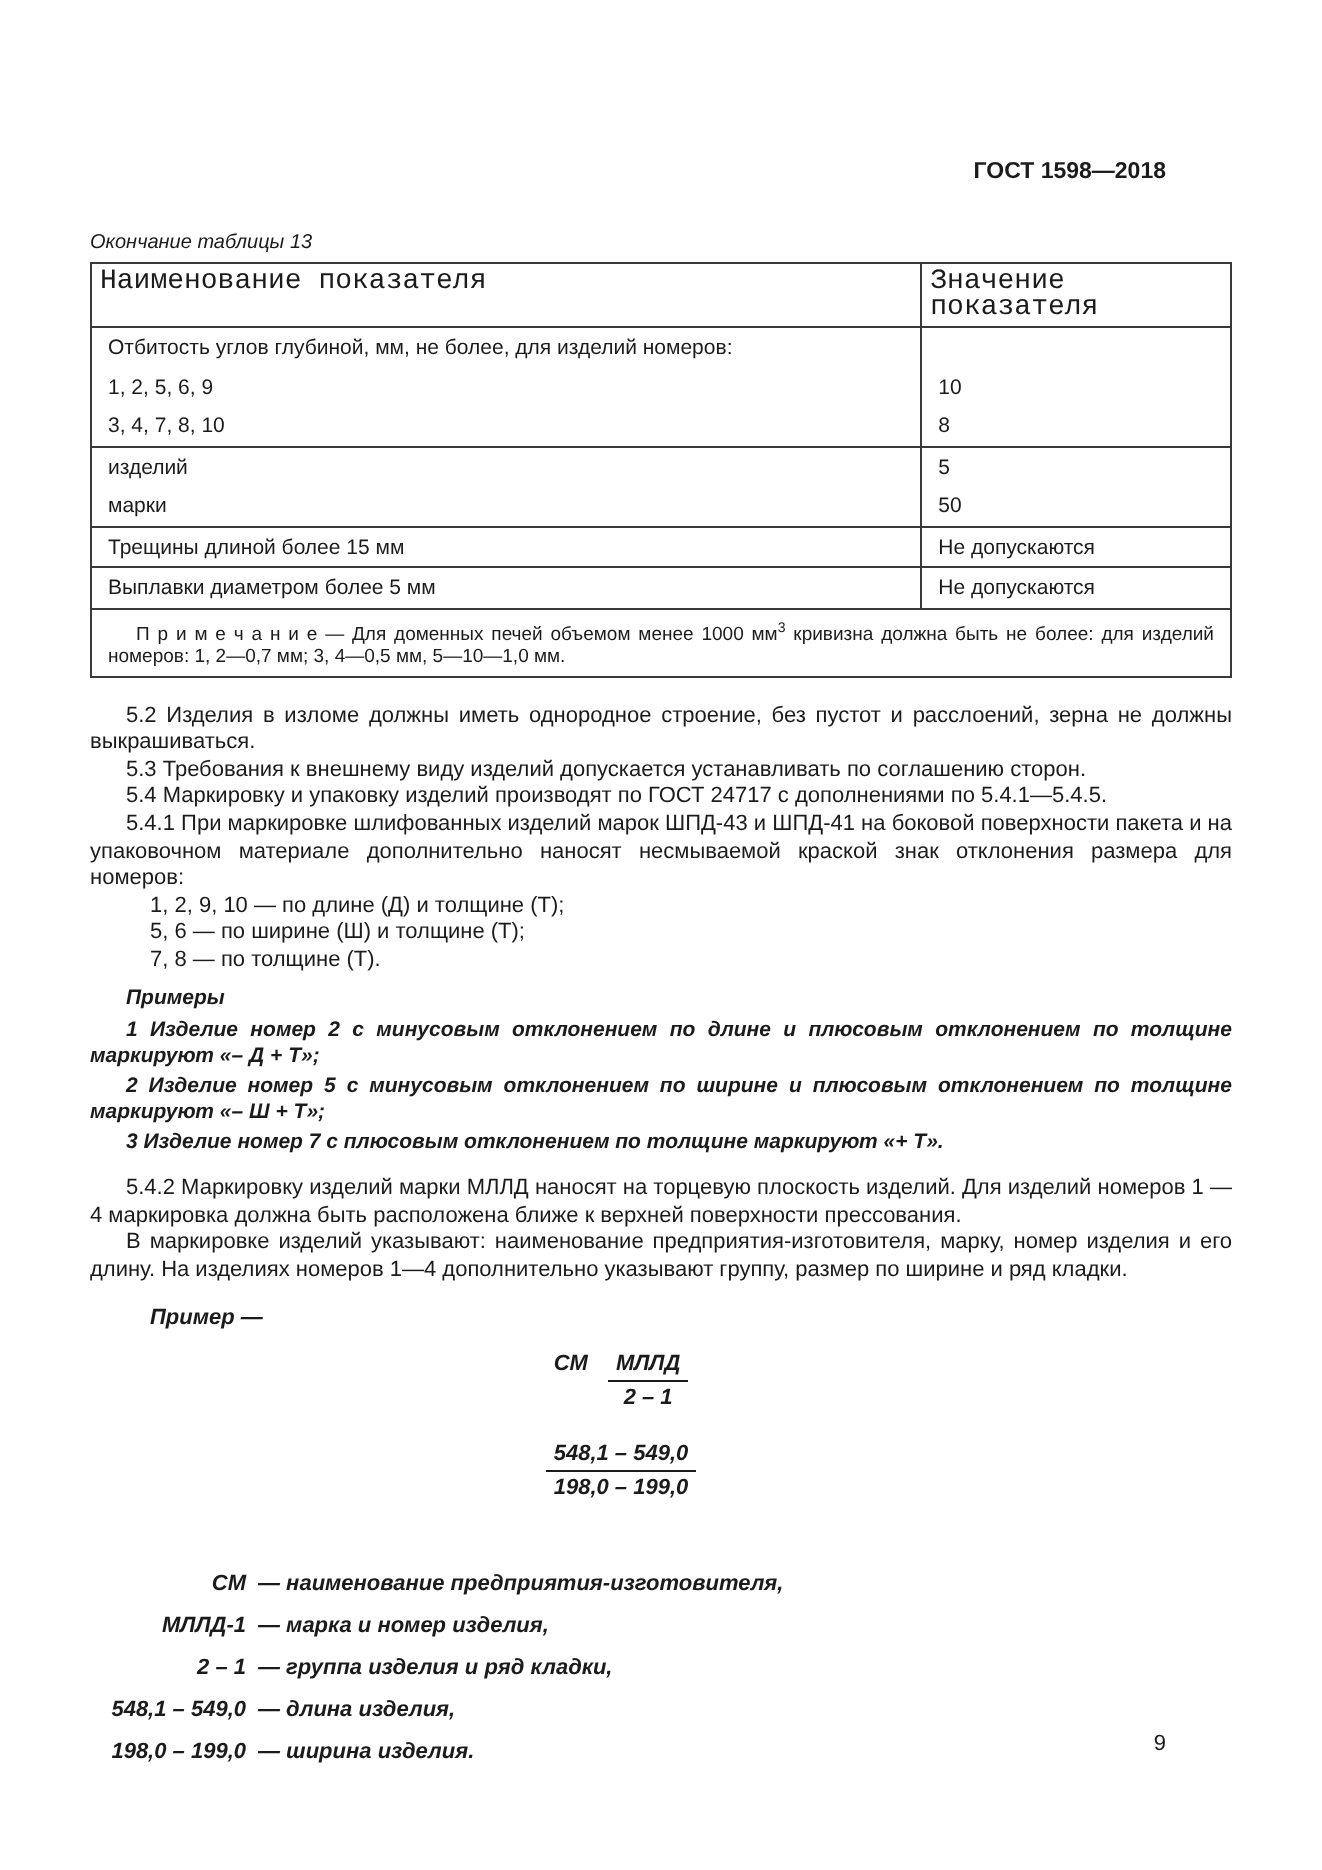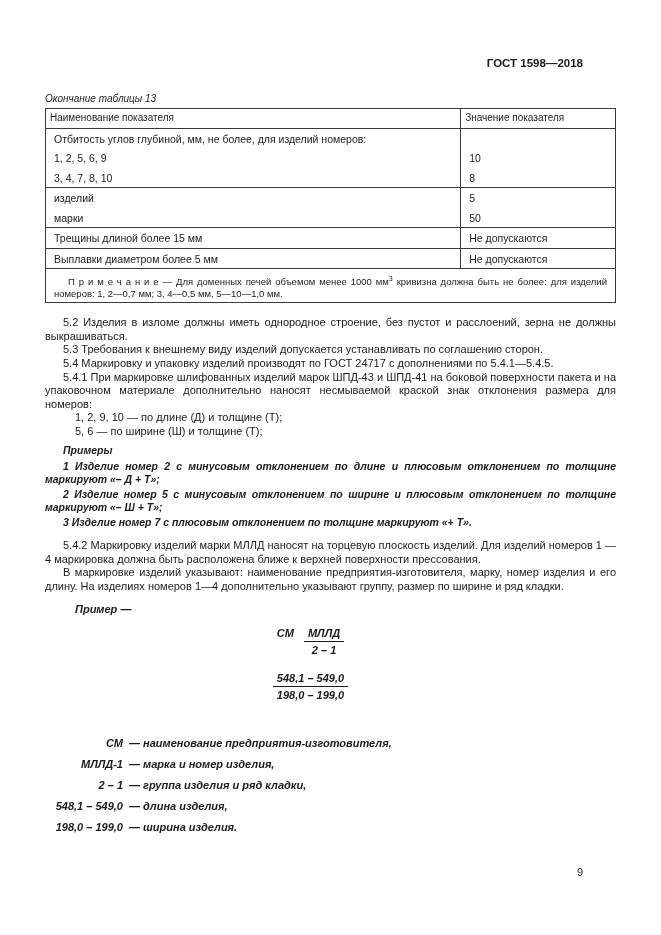--- a/index.html
+++ b/index.html
@@ -4,21 +4,21 @@
 <style>
   * { margin:0; padding:0; box-sizing:border-box; }
   html,body { background:#ffffff; }
   body {
     width:661px; height:935px;
     font-family:"Liberation Sans", sans-serif;
     color:#1b1b1b;
     position:relative;
     overflow:hidden;
   }
-  .page { position:relative; width:661px; height:935px; padding:57px 45px 0 45px; }
+  .page { position:relative; width:661px; height:935px; padding:80px 45px 0 45px; }
 
   .doc-header {
     text-align:right;
     padding-right:33px;
     font-weight:bold;
     font-size:11.5px;
     margin-bottom:24px;
   }
 
   .table-caption {
@@ -34,23 +34,24 @@
     line-height:12.5px;
     color:#1b1b1b;
   }
   table.t13 th, table.t13 td {
     border:1px solid #3a3a3a;
     padding:4px 8px 3px 8px;
     vertical-align:top;
   }
   table.t13 th {
     font-weight:normal;
-    font-size:10px;
+    font-size:14px;
     text-align:center;
     padding:3px 4px;
+    font-family:Liberation Mono, monospace;
   }
   table.t13 .col-name { width:416px; text-align:left; }
   table.t13 .col-val  { width:155px; text-align:left; }
   tr.r-top td { border-bottom-width:0; }
   tr.r-mid td { border-top-width:0; border-bottom-width:0; }
   tr.r-end td { border-top-width:0; }
   td.note-cell {
     font-size:9.5px;
     line-height:11.5px;
     text-align:justify;
@@ -188,20 +189,21 @@
   </table>
 
   <div class="body-text">
     <p class="para">5.2 Изделия в изломе должны иметь однородное строение, без пустот и расслоений, зерна не должны выкрашиваться.</p>
     <p class="para">5.3 Требования к внешнему виду изделий допускается устанавливать по соглашению сторон.</p>
     <p class="para">5.4 Маркировку и упаковку изделий производят по ГОСТ 24717 с дополнениями по 5.4.1—5.4.5.</p>
     <p class="para">5.4.1 При маркировке шлифованных изделий марок ШПД-43 и ШПД-41 на боковой поверхности пакета и на упаковочном материале дополнительно наносят несмываемой краской знак отклонения размера для номеров:</p>
     <div class="list-block">
       <div class="list-item">1, 2, 9, 10 — по длине (Д) и толщине (Т);</div>
       <div class="list-item">5, 6 — по ширине (Ш) и толщине (Т);</div>
+      <div class="list-item">7, 8 — по толщине (Т).</div>
     </div>
     <p class="examples-heading">Примеры</p>
     <p class="example-para">1 Изделие номер 2 с минусовым отклонением по длине и плюсовым отклонением по толщине маркируют «– Д + Т»;</p>
     <p class="example-para">2 Изделие номер 5 с минусовым отклонением по ширине и плюсовым отклонением по толщине маркируют «– Ш + Т»;</p>
     <p class="example-para">3 Изделие номер 7 с плюсовым отклонением по толщине маркируют «+ Т».</p>
     <div class="gap-md"></div>
     <p class="para">5.4.2 Маркировку изделий марки МЛЛД наносят на торцевую плоскость изделий. Для изделий номеров 1 — 4 маркировка должна быть расположена ближе к верхней поверхности прессования.</p>
     <p class="para">В маркировке изделий указывают: наименование предприятия-изготовителя, марку, номер изделия и его длину. На изделиях номеров 1—4 дополнительно указывают группу, размер по ширине и ряд кладки.</p>
     <p class="example-label">Пример —</p>
   </div>

